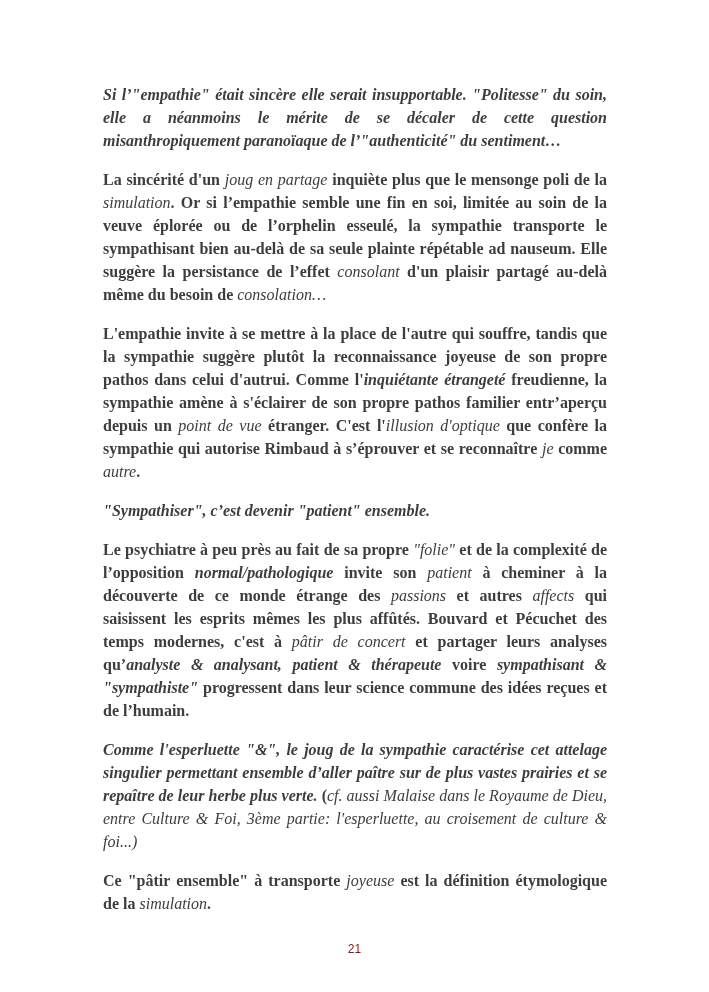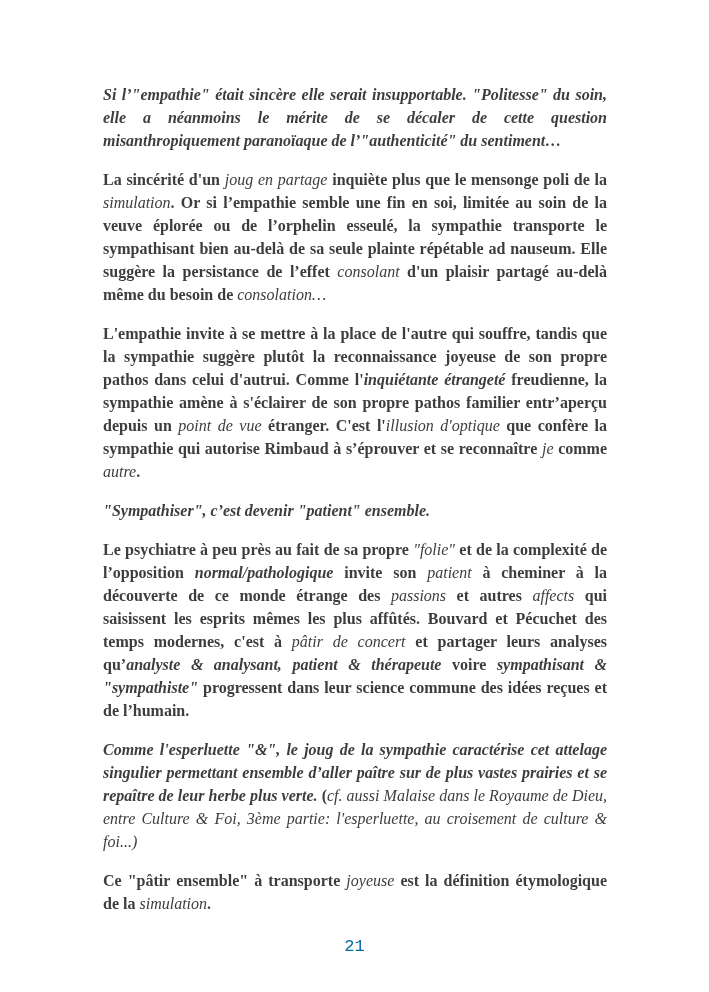--- a/index.html
+++ b/index.html
@@ -29,23 +29,23 @@
   .run-n { font-style: normal; font-weight: bold; }
   .run-i { font-style: italic; font-weight: normal; }
   .run-b { font-style: normal; font-weight: bold; }
   .run-bi { font-style: italic; font-weight: bold; }
   .page-number {
     position: absolute;
     left: 0;
     right: 0;
     bottom: 36px;
     text-align: center;
-    font-size: 17px;
-    color: #0369a1;
-    font-family: Liberation Mono, monospace;
+    font-size: 12px;
+    color: #7f1d1d;
+    font-family: Liberation Sans, sans-serif;
   }
 </style>
 </head>
 <body>
 
 <div class="page">
   <div class="text-block">
       <p><span class="run-bi">Si l’"empathie" était sincère elle serait insupportable. "Politesse" du soin, elle a néanmoins le mérite de se décaler de cette question misanthropiquement paranoïaque de l’"authenticité" du sentiment…</span></p>
       <p><span class="run-n">La sincérité d'un </span><span class="run-i">joug en partage</span><span class="run-n"> inquiète plus que le mensonge poli de la </span><span class="run-i">simulation</span><span class="run-n">. Or si l’empathie semble une fin en soi, limitée au soin de la veuve éplorée ou de l’orphelin esseulé, la sympathie transporte le sympathisant bien au-delà de sa seule plainte répétable ad nauseum. Elle suggère la persistance de l’effet </span><span class="run-i">consolant</span><span class="run-n"> d'un plaisir partagé au-delà même du besoin de </span><span class="run-i">consolation…</span></p>
       <p><span class="run-n">L'empathie invite à se mettre à la place de l'autre qui souffre, tandis que la sympathie suggère plutôt la reconnaissance joyeuse de son propre pathos dans celui d'autrui. Comme l'</span><span class="run-bi">inquiétante étrangeté</span><span class="run-n"> freudienne, la sympathie amène à s'éclairer de son propre pathos familier entr’aperçu depuis un </span><span class="run-i">point de vue</span><span class="run-n"> étranger. C'est l'</span><span class="run-i">illusion d'optique</span><span class="run-n"> que confère la sympathie qui autorise Rimbaud à s’éprouver et se reconnaître </span><span class="run-i">je</span><span class="run-n"> comme </span><span class="run-i">autre</span><span class="run-n">.</span></p>

